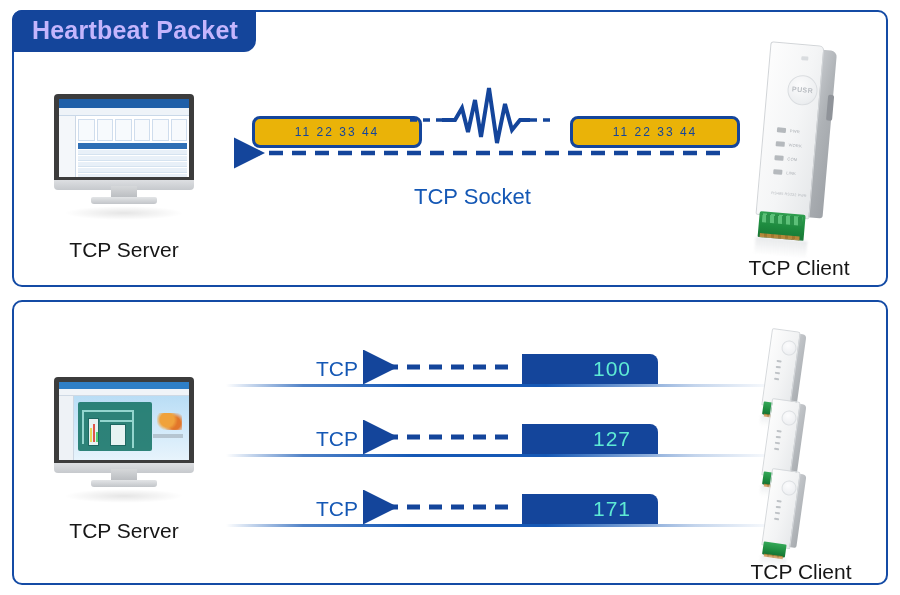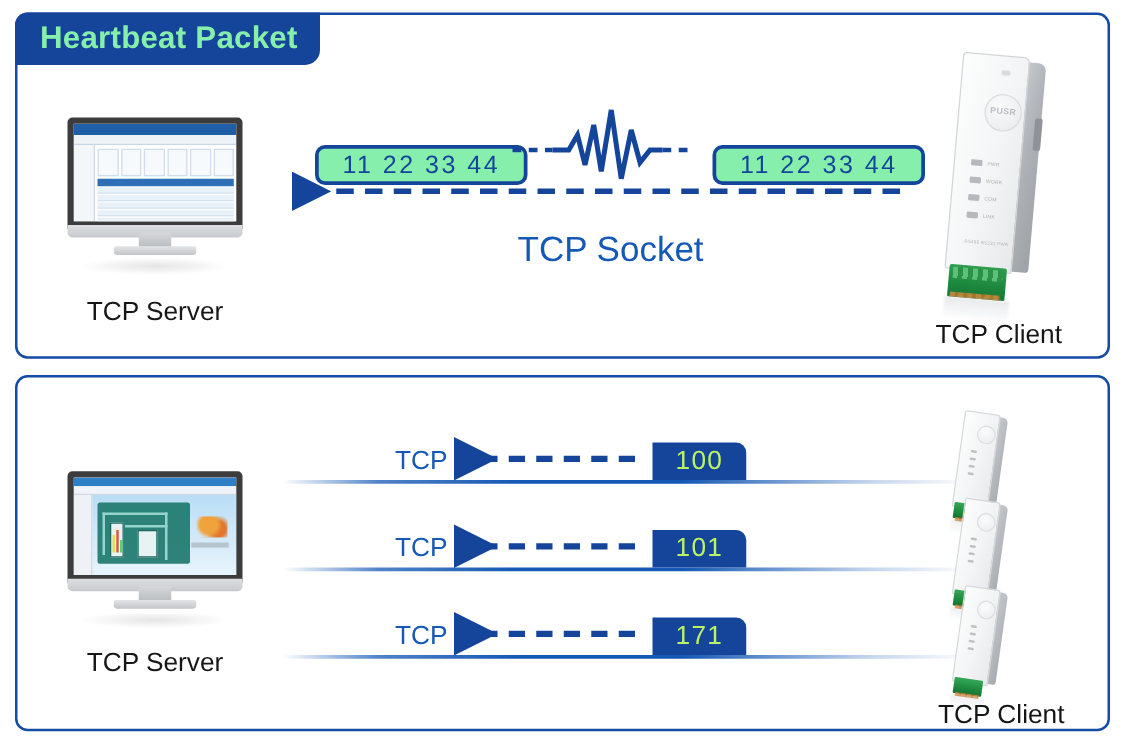--- a/index.html
+++ b/index.html
@@ -29,21 +29,21 @@
   }
   #panel-heartbeat { top: 10px;  height: 277px; }
   #panel-registration { top: 300px; height: 285px; }
 
   
   .panel-tab {
     position: absolute;
     top: -2px;
     left: -2px;
     background: #14459b;
-    color: #86efac;
+    color: #c4b5fd;
     font-size: 25px;
     font-weight: bold;
     letter-spacing: 0.2px;
     padding: 7px 18px 9px 20px;
     border-radius: 10px 0 12px 0;
     white-space: nowrap;
     line-height: 1.05;
   }
 
   
@@ -255,64 +255,65 @@
     filter: blur(1px);
   }
 
   
   .packet-box {
     position: absolute;
     height: 32px;
     box-sizing: border-box;
     border: 3px solid #14459b;
     border-radius: 8px;
-    background: #86efac;
+    background: #eab308;
     color: #14459b;
-    font-size: 20px;
+    font-size: 12px;
     line-height: 26px;
     text-align: center;
     letter-spacing: 2px;
     padding: 0 10px;
     white-space: nowrap;
   }
 
   
   .overlay {
     position: absolute;
     left: 0; top: 0;
     width: 900px; height: 595px;
     pointer-events: none;
   }
 
   
   .socket-label {
     position: absolute;
     color: #1558b5;
-    font-size: 28px;
+    font-size: 22px;
     white-space: nowrap;
   }
   .tcp-label {
     position: absolute;
     color: #1558b5;
     font-size: 21px;
     white-space: nowrap;
   }
 
   
   .num-badge {
     position: absolute;
-    width: 75px;
+    width: 92px;
     height: 30px;
     background: #14459b;
-    color: #bef264;
+    color: #5eead4;
     font-size: 21px;
     line-height: 30px;
     text-align: center;
     border-radius: 0 8px 0 0;
     letter-spacing: 1px;
+    padding-left: 44px;
   }
 
   
   .rail {
     position: absolute;
     height: 3px;
     background: linear-gradient(90deg,
         rgba(21,88,181,0) 0%,
         rgba(21,88,181,0.75) 14%,
         rgba(21,88,181,1) 34%,
@@ -445,21 +446,21 @@
 
     <div class="rail" style="left:212px; top:82px;  width:552px;"></div>
     <div class="rail" style="left:212px; top:152px; width:552px;"></div>
     <div class="rail" style="left:212px; top:222px; width:552px;"></div>
 
     <div class="tcp-label" style="left:302px; top:55px;">TCP</div>
     <div class="tcp-label" style="left:302px; top:125px;">TCP</div>
     <div class="tcp-label" style="left:302px; top:195px;">TCP</div>
 
     <div class="num-badge" style="left:508px; top:52px;">100</div>
-    <div class="num-badge" style="left:508px; top:122px;">101</div>
+    <div class="num-badge" style="left:508px; top:122px;">127</div>
     <div class="num-badge" style="left:508px; top:192px;">171</div>
 
     <div class="dev-small" style="left:748px; top:28px;">
       <div class="ds-side"></div>
       <div class="ds-body">
         <div class="ds-circle"></div>
         <div class="ds-leds">
           <div class="ds-led"></div>
             <div class="ds-led"></div>
           <div class="ds-led"></div>

